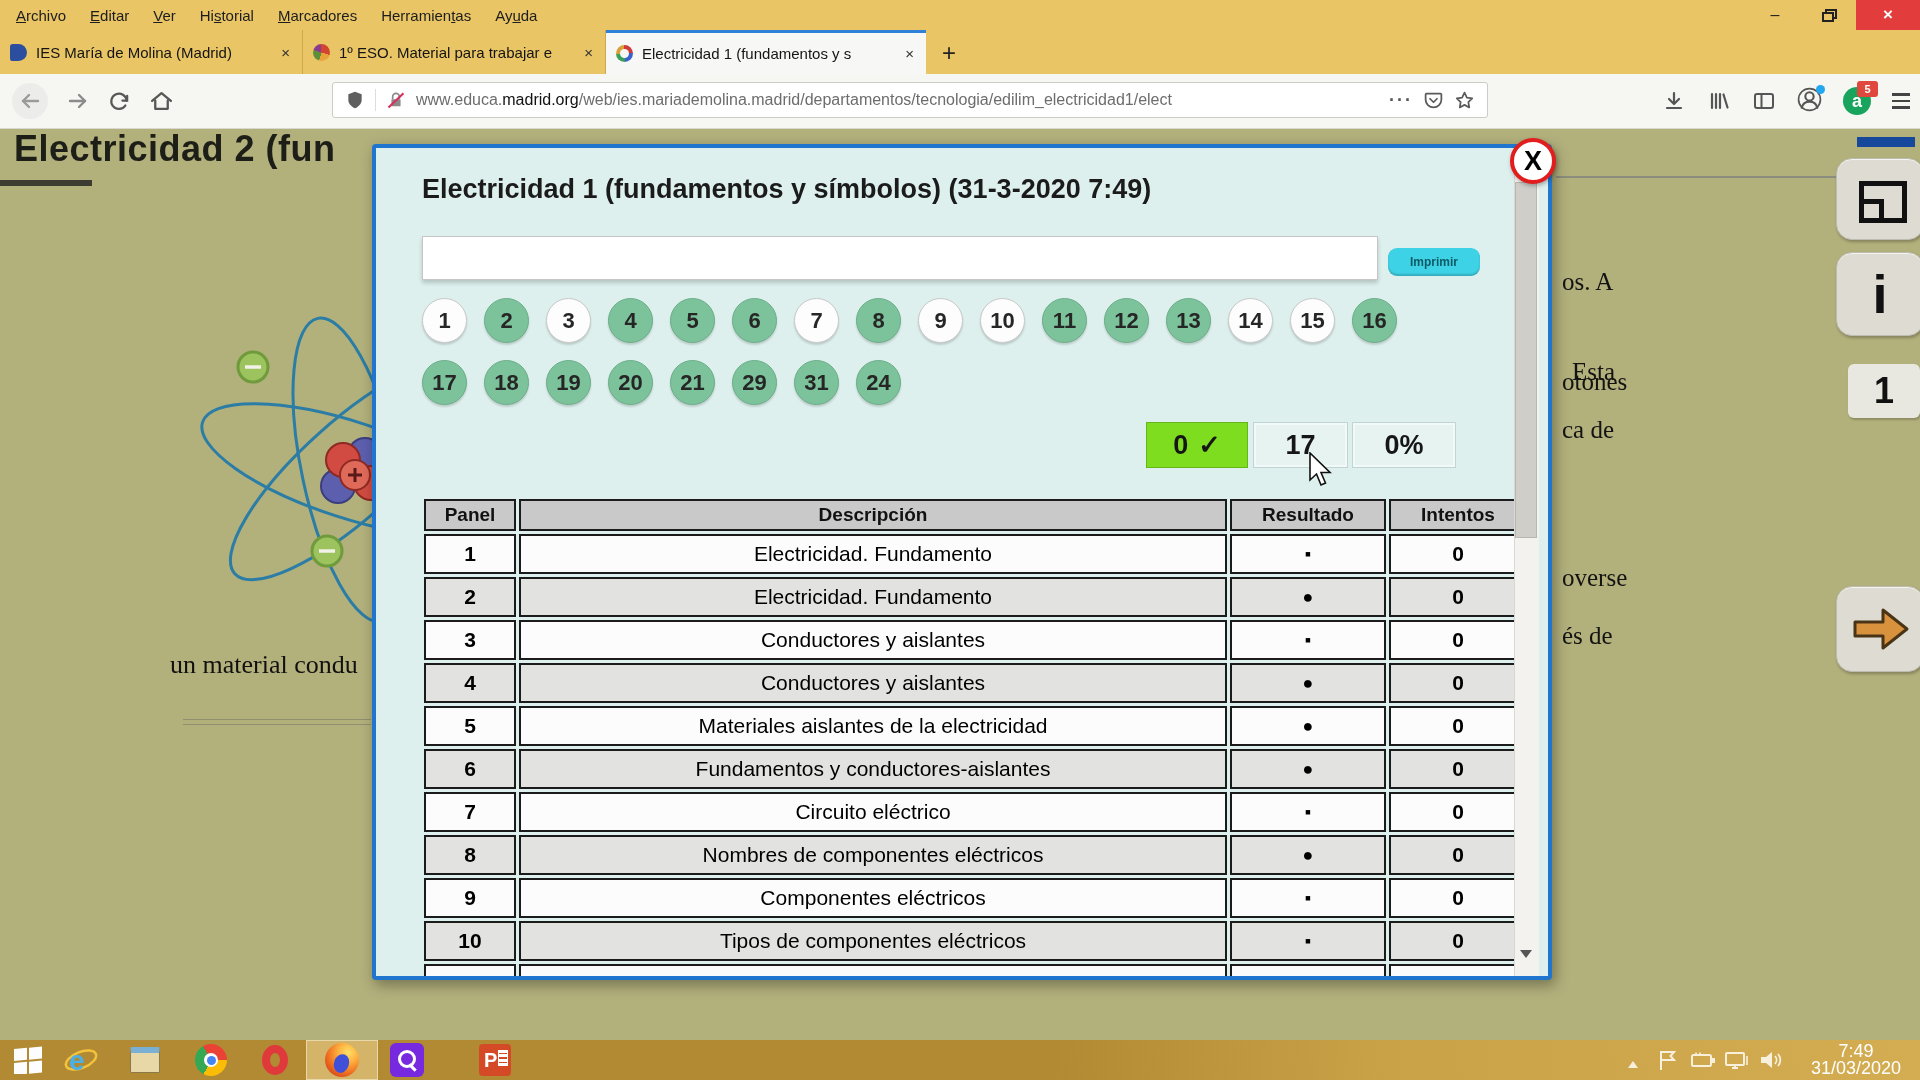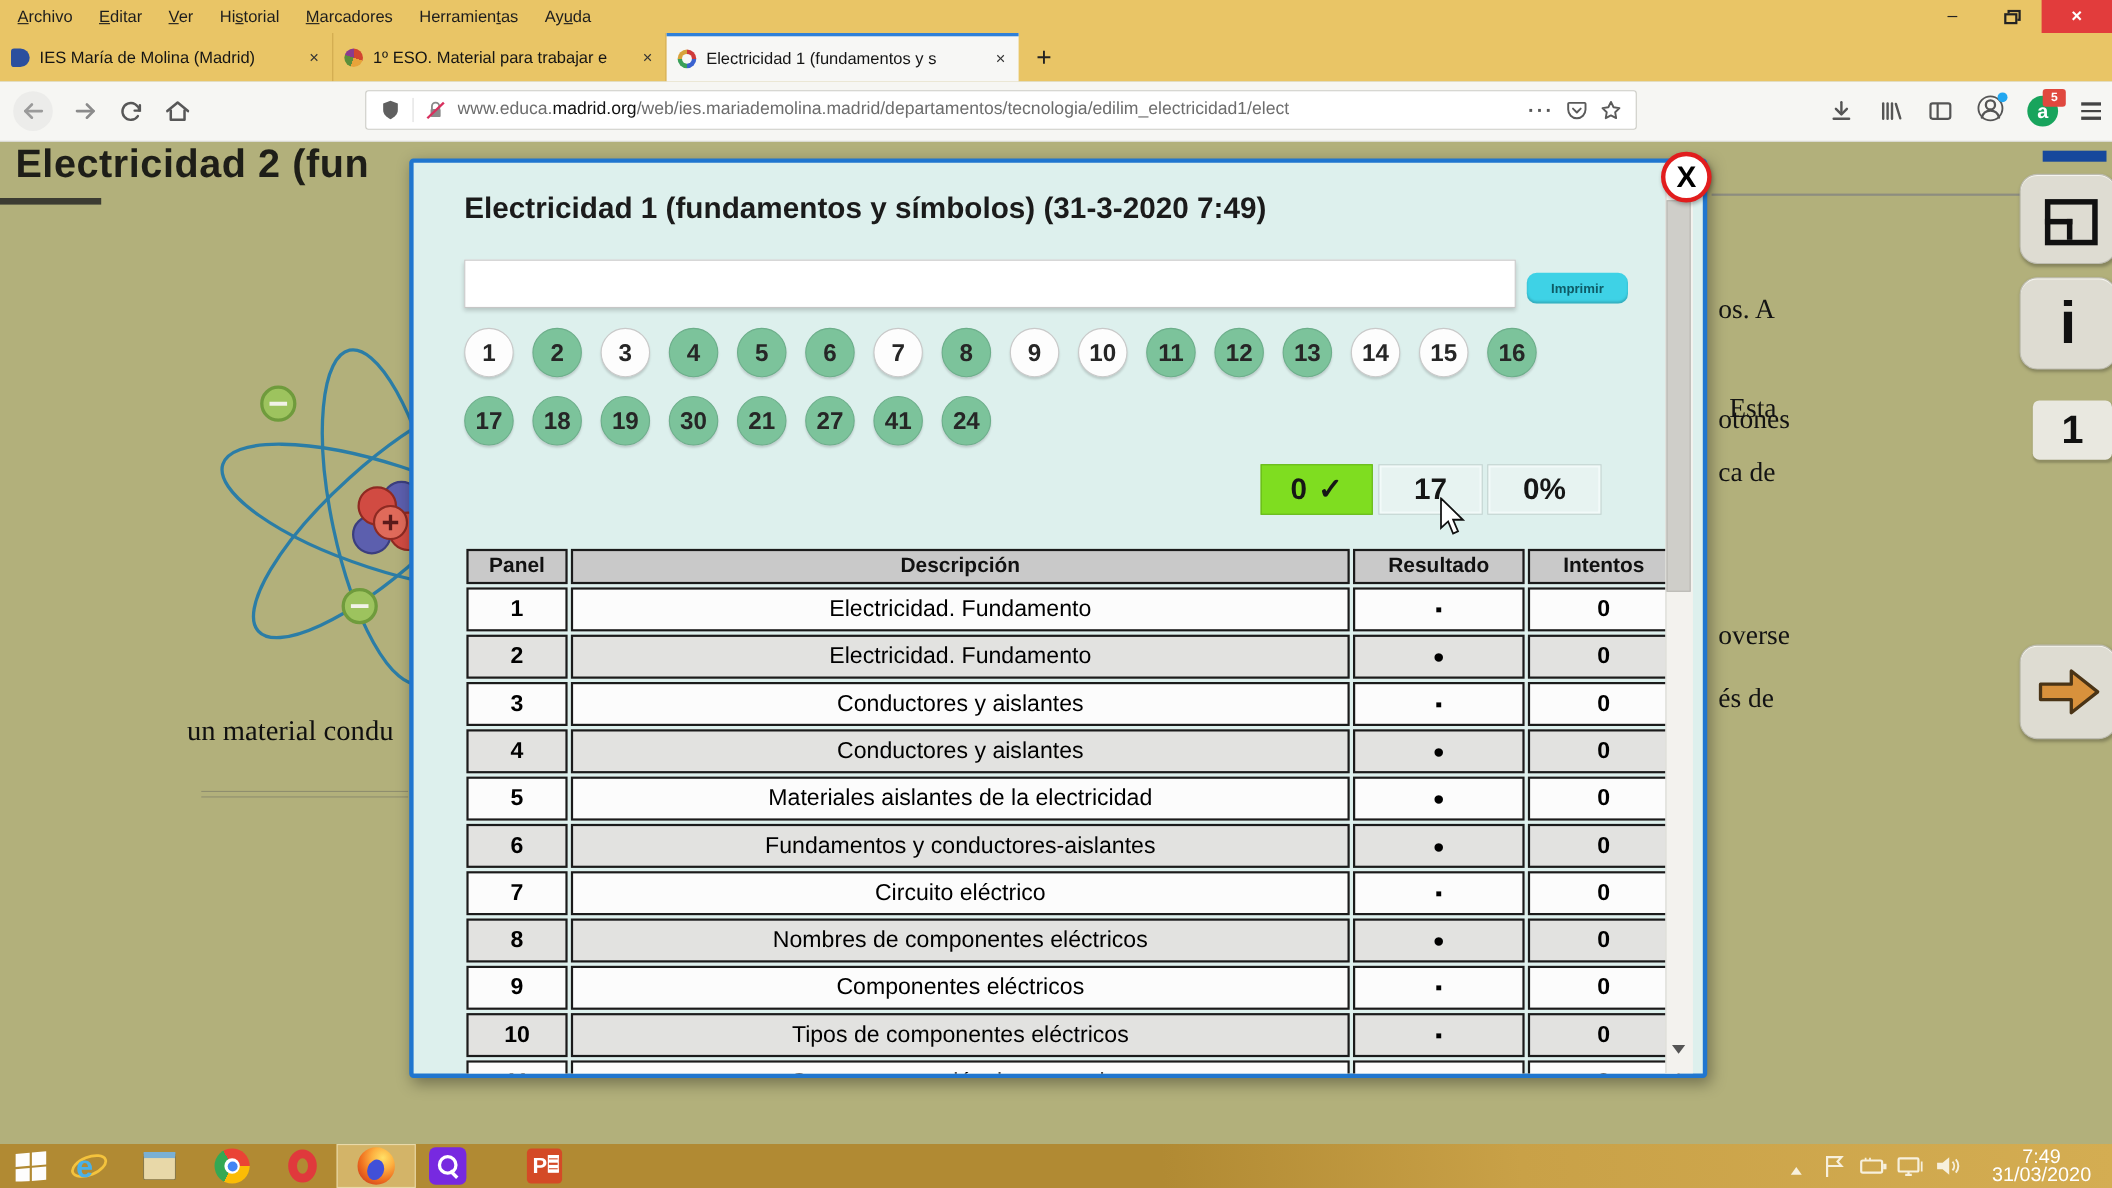--- a/index.html
+++ b/index.html
@@ -417,33 +417,33 @@
 
   <span class="pcircle done">
           <span>18</span>
         </span>
 
   <span class="pcircle done">
           <span>19</span>
         </span>
 
   <span class="pcircle done">
-          <span>30</span>
+          <span>20</span>
         </span>
 
   <span class="pcircle done">
           <span>21</span>
         </span>
 
   <span class="pcircle done">
-          <span>27</span>
-        </span>
-
-  <span class="pcircle done">
-          <span>41</span>
+          <span>29</span>
+        </span>
+
+  <span class="pcircle done">
+          <span>31</span>
         </span>
 
   <span class="pcircle done">
           <span>24</span>
         </span>
 </div>
 
     <div class="scorebox sc-green">
         <span>0</span>
         <span>✓</span>

